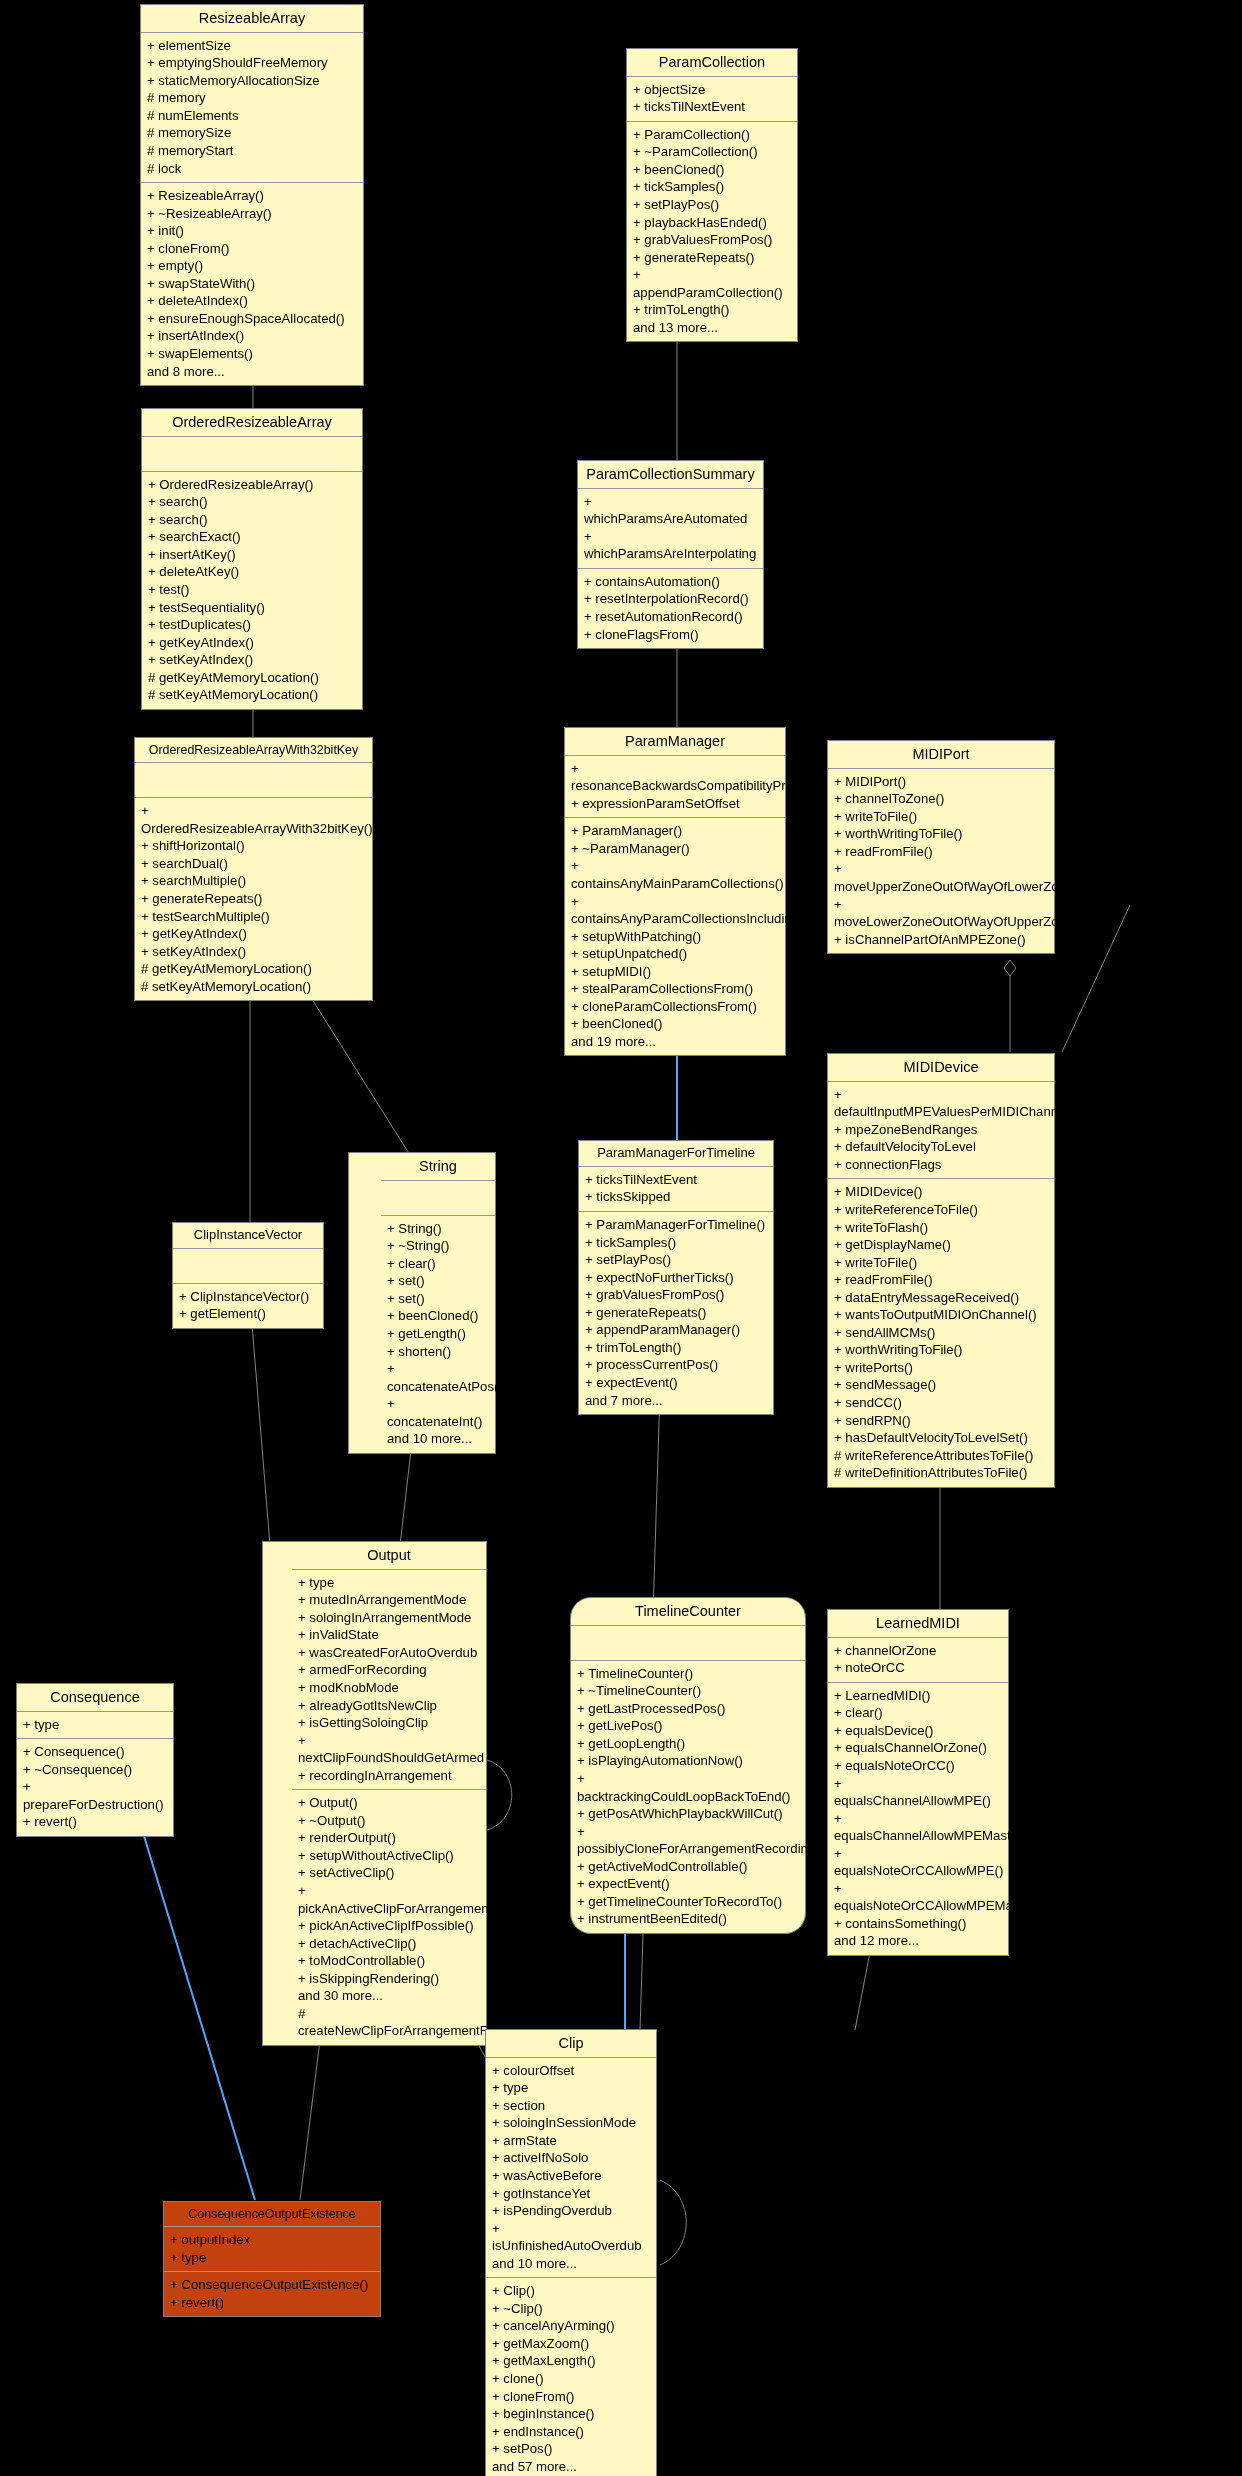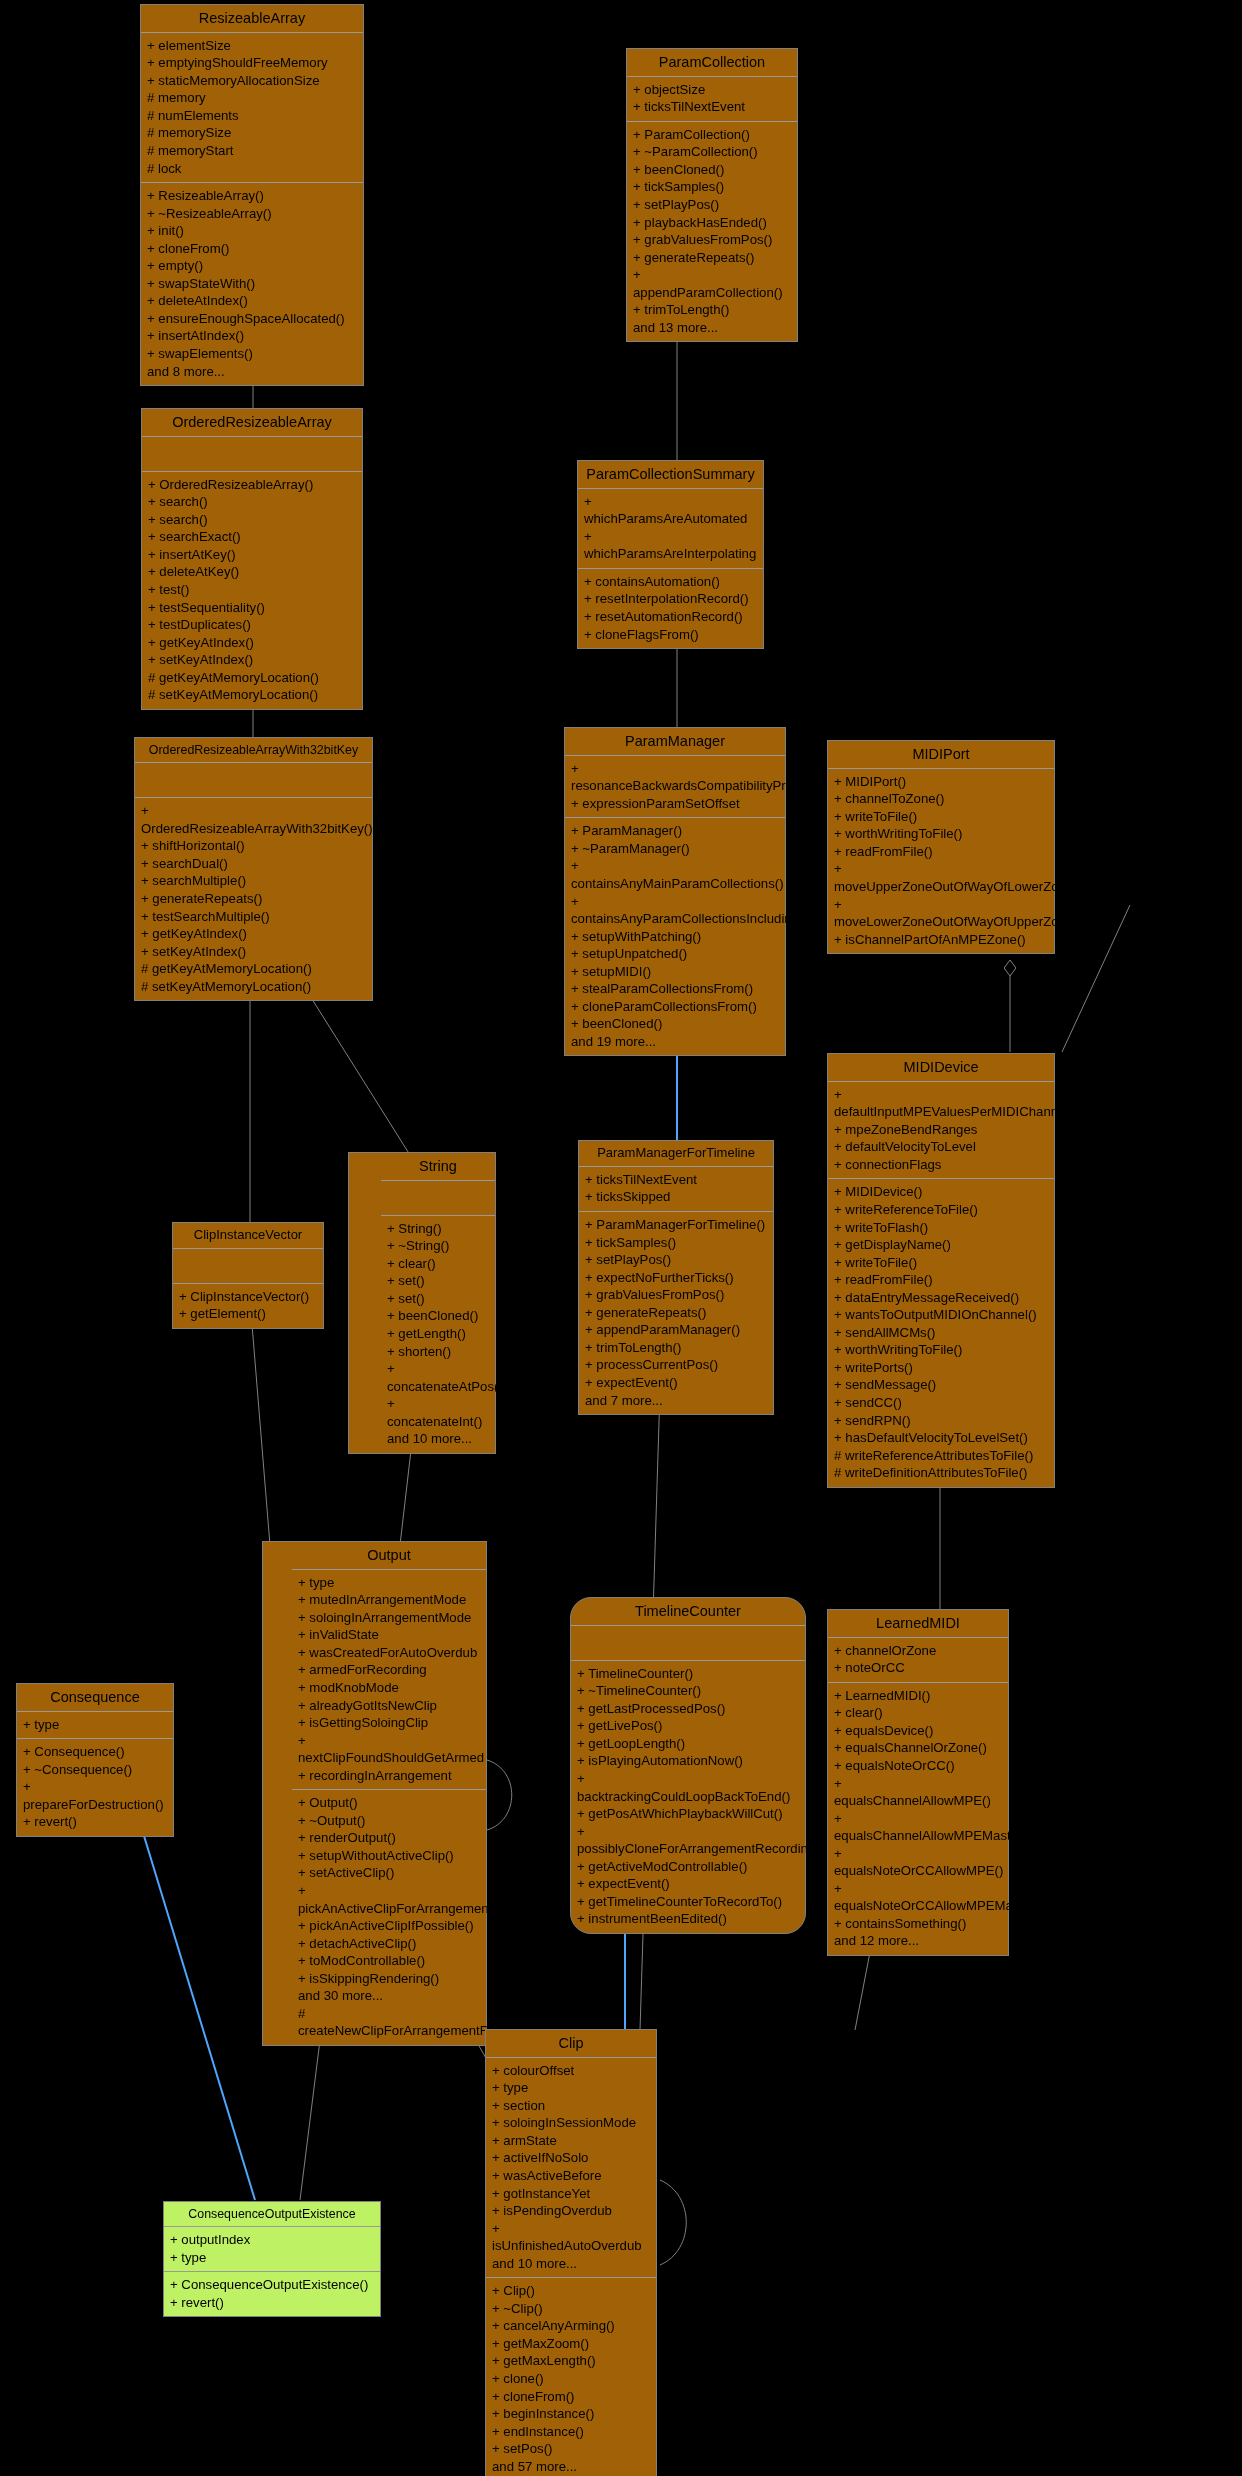--- a/index.html
+++ b/index.html
@@ -3,23 +3,23 @@
 <meta charset="utf-8">
 <style>
   html,body{margin:0;padding:0;background:#000;}
   body{width:1242px;height:2476px;position:relative;overflow:hidden;
        font-family:"Liberation Sans","DejaVu Sans",sans-serif;}
   #stage{position:absolute;left:0;top:0;width:1242px;height:2476px;}
 
   svg#edges{position:absolute;left:0;top:0;width:1242px;height:2476px;
             pointer-events:none;}
 
-  .node{position:absolute;background:#a16207;border:1px solid #808080;
+  .node{position:absolute;background:#fef9c3;border:1px solid #808080;
         box-sizing:border-box;}
-  .node.focus{background:#bef264;}
+  .node.focus{background:#c2410c;}
   .node .title{text-align:center;font-size:14.5px;color:#000;
         padding:5px 4px 5px;border-bottom:1px solid #999;line-height:1.15;}
   .node .compartment{border-bottom:1px solid #999;padding:4px 6px 5px 6px;}
   .node .compartment:last-child{border-bottom:none;}
   .node .compartment.empty{min-height:18px;padding:8px 6px;}
   .node .row{font-size:13.2px;color:#000;line-height:1.33;
         white-space:normal;word-break:normal;}
   .node.focus .title,.node.focus .row{color:#000;}
 </style>
 </head>

